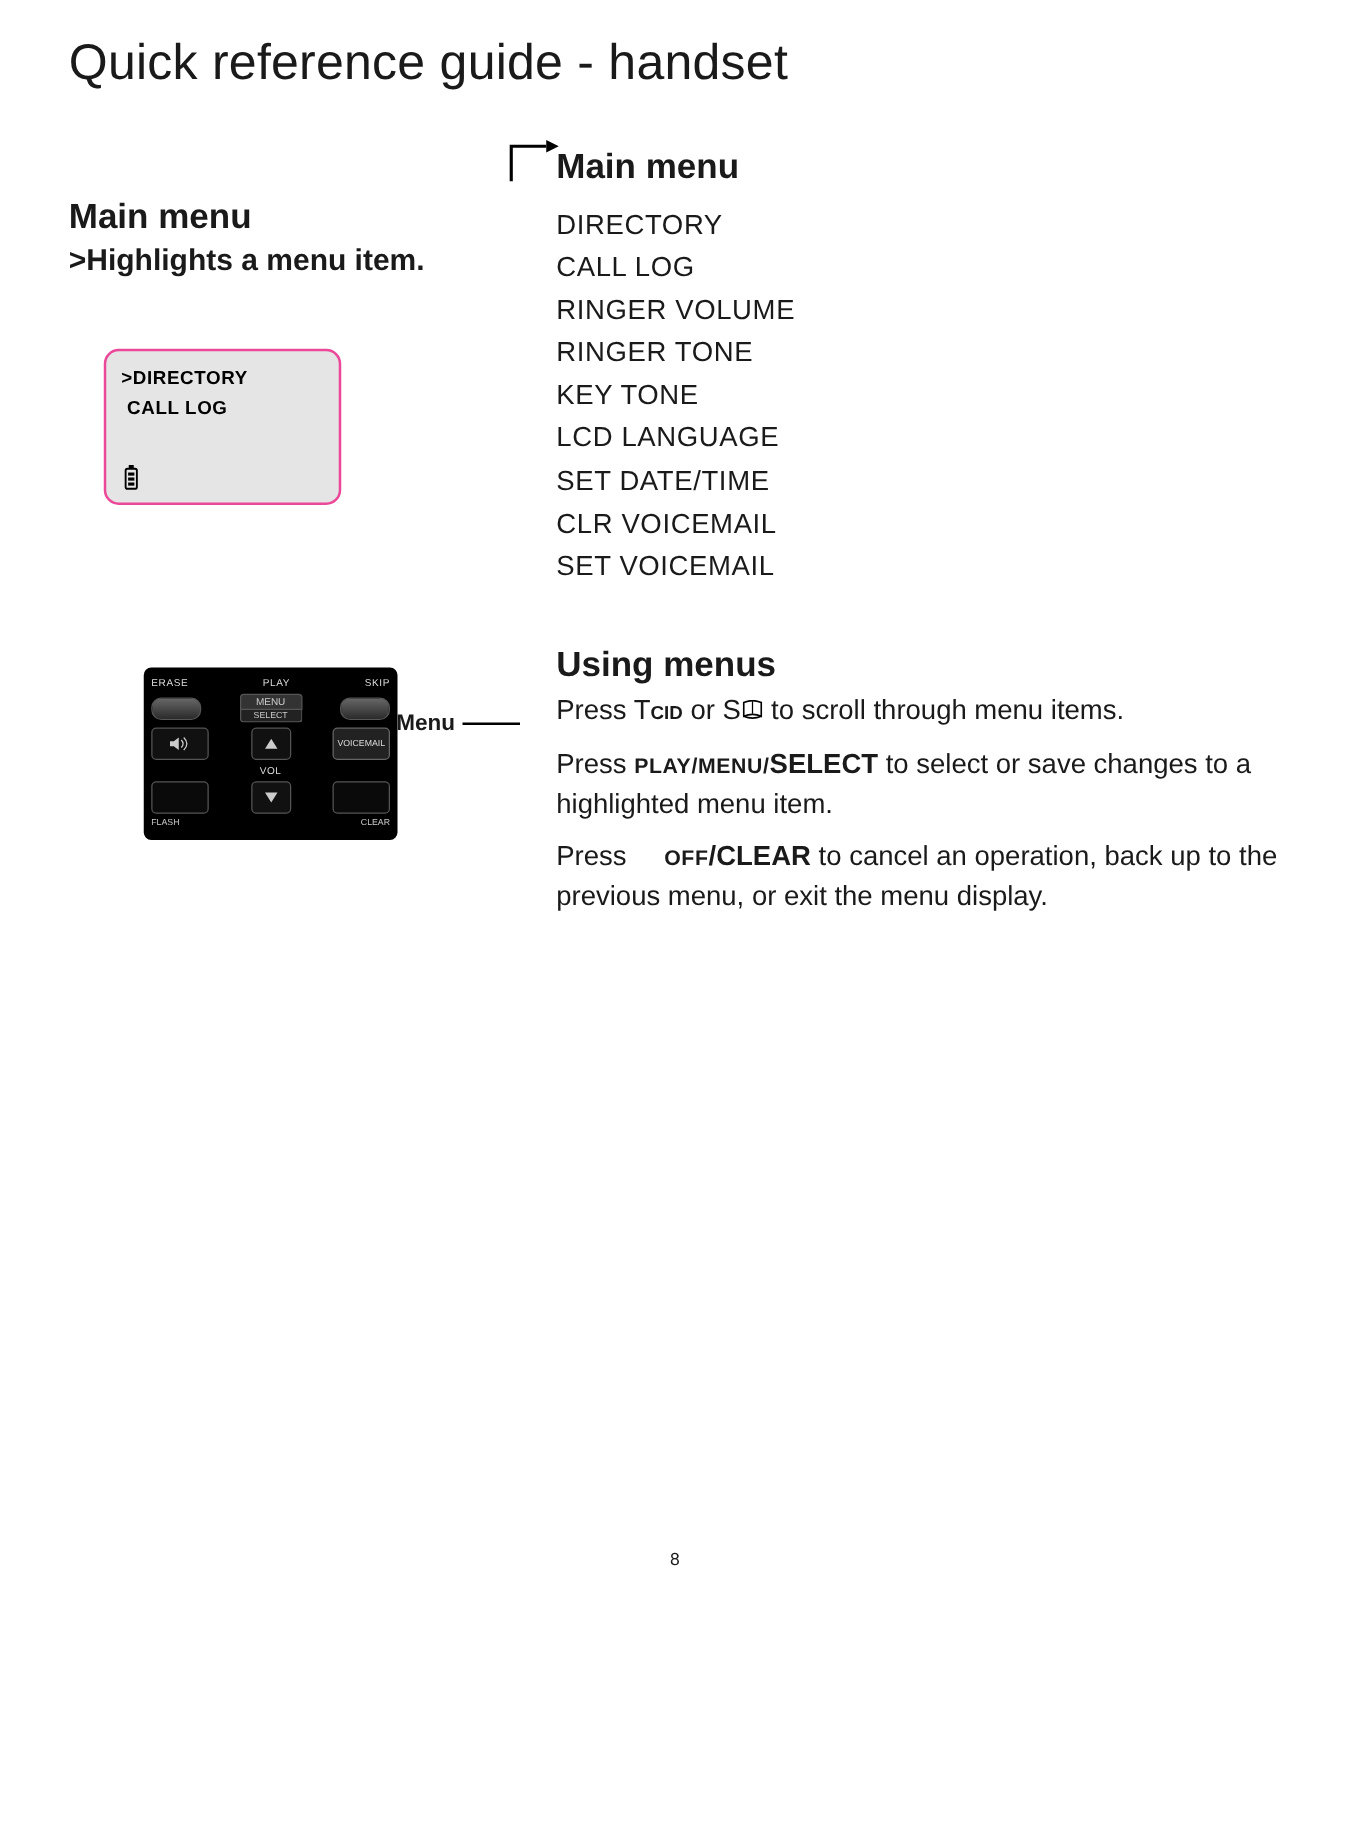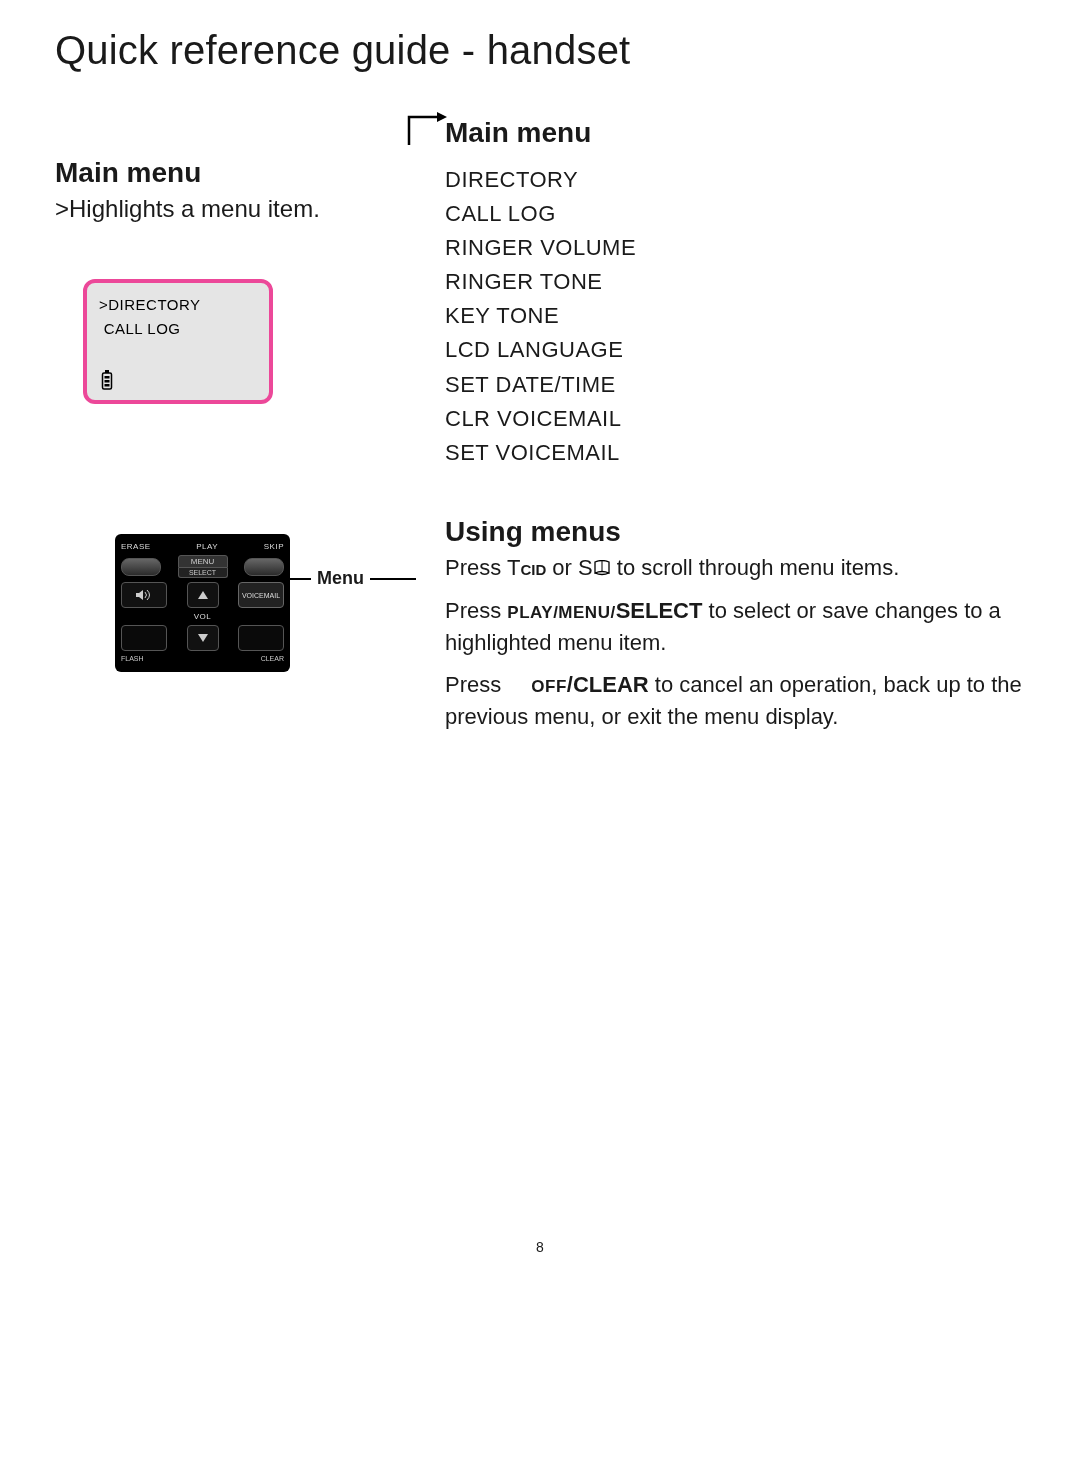--- a/index.html
+++ b/index.html
@@ -39,51 +39,52 @@
   }
   .h2 {
     font-size: 28px;
     font-weight: 700;
     margin: 0 0 4px 0;
   }
   .body {
     font-size: 24px;
     line-height: 1.35;
     margin: 0 0 2px 0;
-    font-weight: 400;
+    font-weight: 700;
   }
   .lcd {
     width: 190px;
     height: 125px;
-    border: 4px solid #ec4899;
+    border: 2px solid #ec4899;
     border-radius: 12px;
     background: #e5e5e5;
     margin: 54px 0 0 28px;
     padding: 10px 12px 8px 12px;
     box-sizing: border-box;
     position: relative;
+    font-weight: bold;
   }
   .lcd-line {
     font-family: Arial, sans-serif;
     font-size: 15px;
     letter-spacing: .5px;
     line-height: 1.6;
     color: #000;
     white-space: pre;
   }
   .lcd .batt {
     position: absolute;
     left: 14px;
     bottom: 10px;
   }
   .batt svg { display:block; }
 
   
   .phone {
-    width: 175px;
+    width: 203px;
     margin: 130px 0 4px 60px;
     position: relative;
   }
   .phone-body {
     background: #000;
     border-radius: 6px;
     padding: 8px 6px 10px 6px;
     color: #ccc;
     font-size: 9px;
     position: relative;

